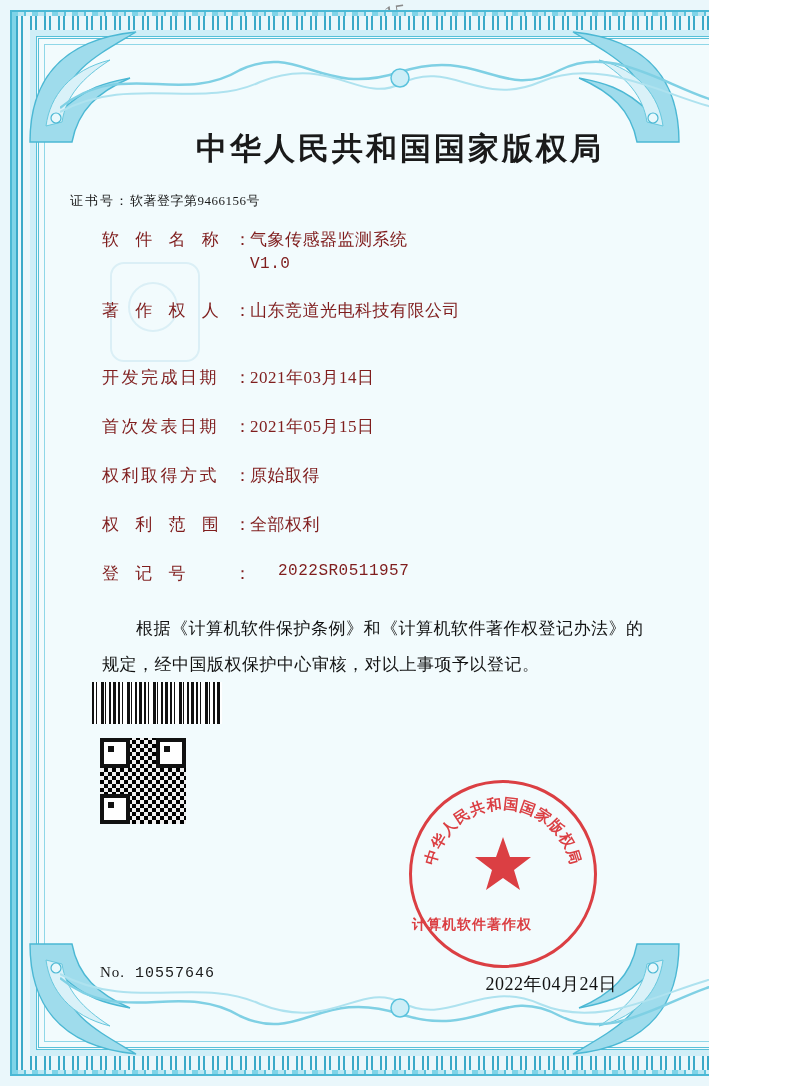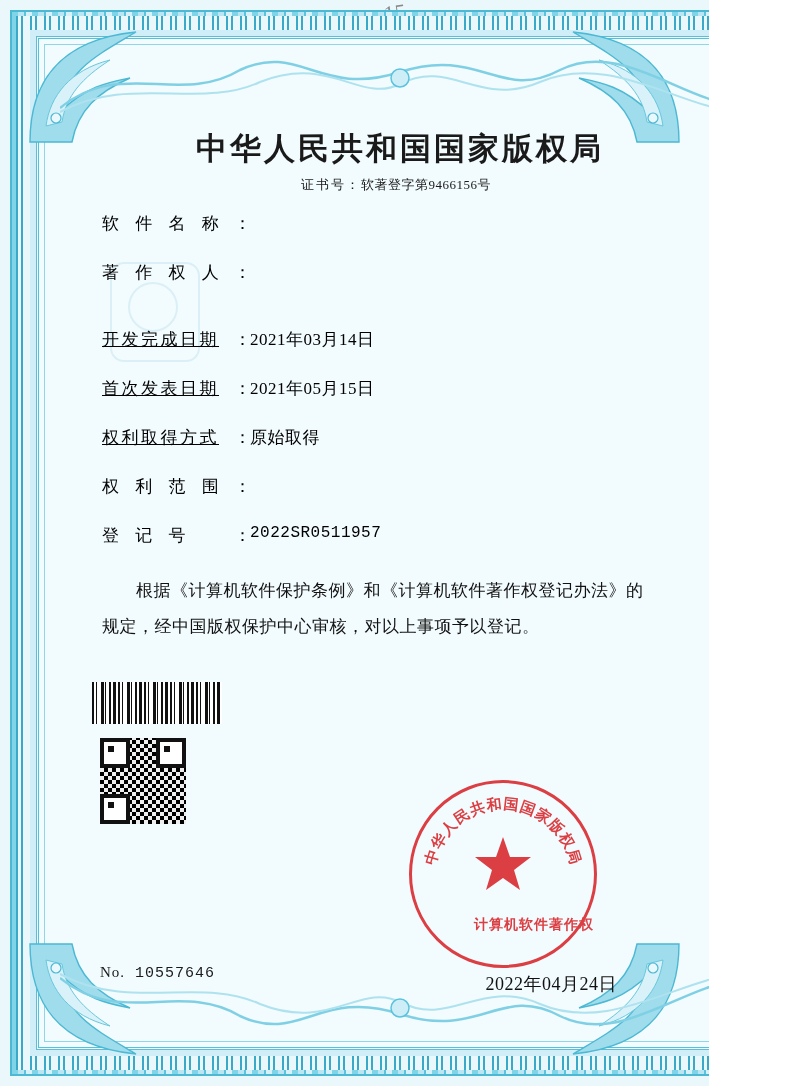--- a/index.html
+++ b/index.html
@@ -101,66 +101,67 @@
   }
   .title-sub {
     text-align: center;
     font-size: 34px;
     letter-spacing: 3px;
     color: #111111;
     font-weight: bold;
     margin-top: 22px;
   }
   .cert-no-line {
-    margin-top: 6px;
-    text-align: center;
+    margin-top: 22px;
+    text-align: left;
     font-size: 13px;
     color: #1a1a1a;
     letter-spacing: 0.5px;
     padding-right: 8px;
   }
   .cert-no-line .label { letter-spacing: 2px; }
 
   .fields {
     margin-top: 18px;
     padding-left: 32px;
   }
   .field-row {
     display: flex;
     align-items: flex-start;
     margin-bottom: 26px;
     font-size: 17px;
-    color: #000000;
+    color: #7f1d1d;
   }
   .field-label {
     width: 132px;
     flex: 0 0 132px;
     letter-spacing: 6px;
     font-weight: normal;
   }
-  .field-label.tight { letter-spacing: 2.5px; text-decoration: underline; }
+  .field-label.tight { letter-spacing: 2.5px; }
   .field-sep {
     width: 16px;
     flex: 0 0 16px;
     text-align: center;
   }
   .field-value {
     flex: 1;
     letter-spacing: 0.5px;
   }
   .field-value .second-line {
     display: block;
     margin-top: 4px;
     font-family: "Liberation Mono", "DejaVu Sans Mono", monospace;
     font-size: 16px;
   }
   .field-value.mono {
     font-family: "Liberation Mono", "DejaVu Sans Mono", monospace;
     font-size: 16px;
     letter-spacing: 0.5px;
+    margin-left: 28px;
   }
   .gap-big { height: 18px; }
 
   .paragraph {
     margin-top: 14px;
     padding-left: 32px;
     padding-right: 10px;
     font-size: 17px;
     line-height: 2.1;
     color: #111;
@@ -241,21 +242,21 @@
     height: 182px;
     border-radius: 50%;
     border: 3px solid #d8262a;
     color: #d8262a;
     opacity: 0.88;
   }
   .seal-inner-text {
     position: absolute;
     left: 0; right: 0;
     bottom: 30px;
-    text-align: right;
+    text-align: left;
     font-size: 14px;
     line-height: 1.5;
     letter-spacing: 1px;
     font-weight: bold;
   }
   .seal-arc-text {
     position: absolute;
     left: 0; top: 0;
     width: 182px; height: 182px;
   }
@@ -348,25 +349,30 @@
 
     <div class="cert-no-line">
       <span class="label">证书号：</span><span>软著登字第9466156号</span>
     </div>
 
     <div class="fields">
 
       <div class="field-row">
         <span class="field-label">软 件 名 称</span>
         <span class="field-sep">：</span>
+        <span class="field-value">
+          <span>气象传感器监测系统</span>
+          <span class="second-line">V1.0</span>
+        </span>
       </div>
 
       <div class="field-row" style="margin-top:14px">
         <span class="field-label">著 作 权 人</span>
         <span class="field-sep">：</span>
+        <span class="field-value">山东竞道光电科技有限公司</span>
       </div>
 
       <div class="gap-big"></div>
 
       <div class="field-row">
         <span class="field-label tight">开发完成日期</span>
         <span class="field-sep">：</span>
         <span class="field-value">2021年03月14日</span>
       </div>
 
@@ -378,20 +384,21 @@
 
       <div class="field-row">
         <span class="field-label tight">权利取得方式</span>
         <span class="field-sep">：</span>
         <span class="field-value">原始取得</span>
       </div>
 
       <div class="field-row">
         <span class="field-label">权 利 范 围</span>
         <span class="field-sep">：</span>
+        <span class="field-value">全部权利</span>
       </div>
 
       <div class="field-row">
         <span class="field-label">登 记 号</span>
         <span class="field-sep">：</span>
         <span class="field-value mono">2022SR0511957</span>
       </div>
 
     </div>
 

